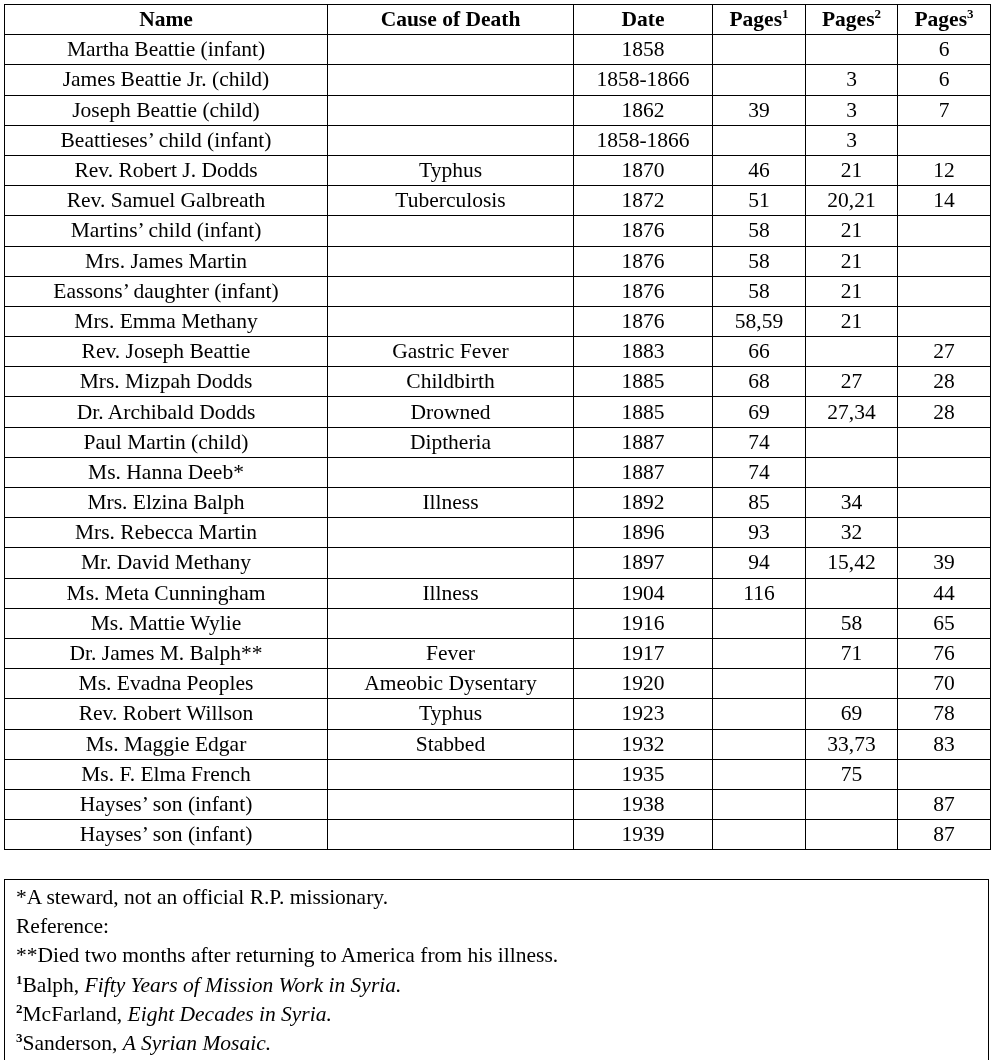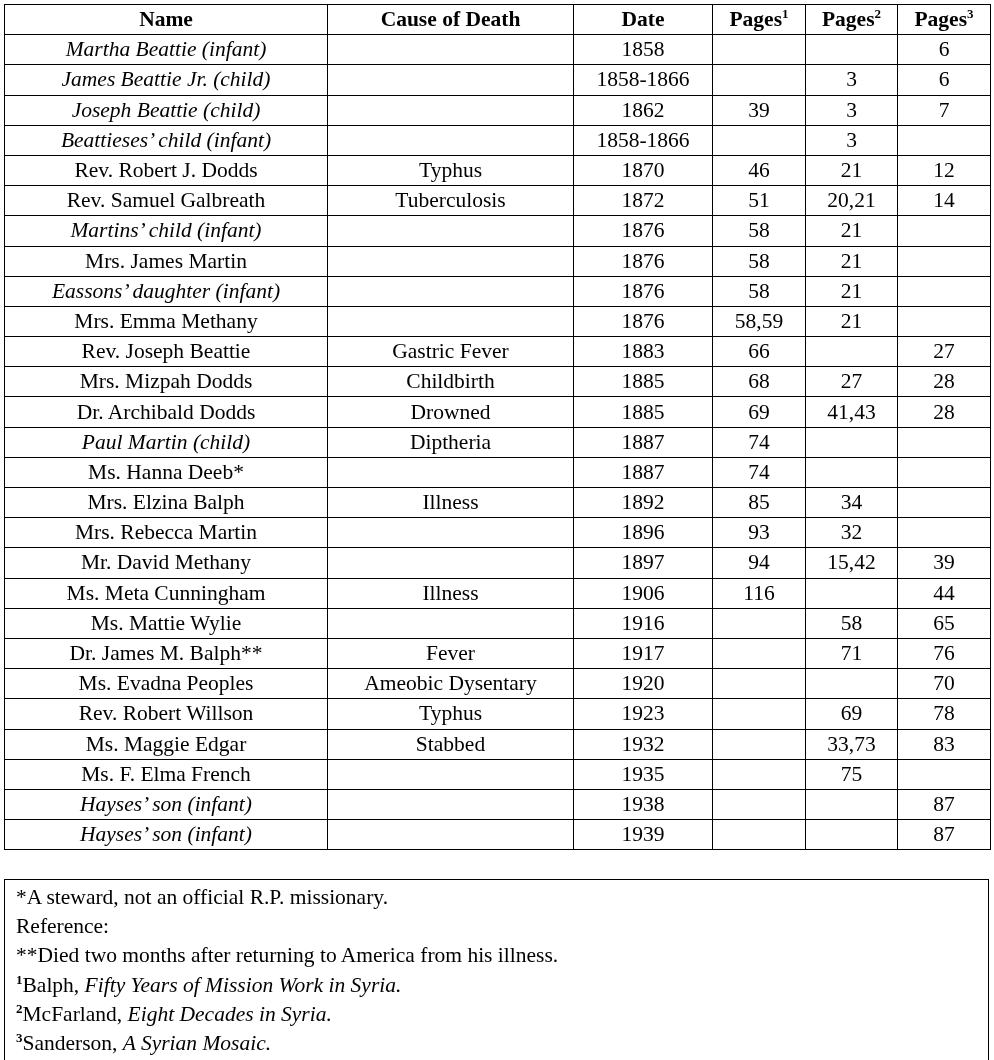--- a/index.html
+++ b/index.html
@@ -6,21 +6,21 @@
   body { width: 994px; height: 1060px; position: relative; overflow: hidden;
          font-family: "Liberation Serif", "DejaVu Serif", serif; color: #000; }
   table.deaths { position: absolute; left: 4px; top: 4px; width: 986px;
          border-collapse: collapse; table-layout: fixed; font-size: 21.5px; }
   table.deaths td, table.deaths th { border: 1px solid #000; padding: 0; height: 29.2px;
          text-align: center; vertical-align: middle; white-space: nowrap; line-height: 29px; }
   table.deaths th { font-weight: bold; font-size: 21.5px; }
   col.c-name { width: 323px; } col.c-cause { width: 246px; } col.c-date { width: 139px; }
   col.c-p1 { width: 93px; } col.c-p2 { width: 92px; } col.c-p3 { width: 93px; }
   sup { font-size: 13px; line-height: 0; vertical-align: 8px; }
-  .italic { font-style: italic; }
+  .italic { }
   .footnotes { position: absolute; left: 4px; top: 879px; width: 985px; height: 208px;
          border: 1px solid #000; box-sizing: border-box; padding: 3px 0 0 11px;
          font-size: 21.5px; line-height: 29.2px; }
   .footnotes div { white-space: nowrap; }
   .footnotes sup { font-size: 13px; font-weight: bold; vertical-align: 8px; }
   em { }
 </style>
 </head>
 <body>
 
@@ -138,21 +138,21 @@
         <td>1885</td>
         <td>68</td>
         <td>27</td>
         <td>28</td>
       </tr>
       <tr>
         <td>Dr. Archibald Dodds</td>
         <td>Drowned</td>
         <td>1885</td>
         <td>69</td>
-        <td>41,43</td>
+        <td>27,34</td>
         <td>28</td>
       </tr>
       <tr>
         <td class="italic">Paul Martin (child)</td>
         <td>Diptheria</td>
         <td>1887</td>
         <td>74</td>
         <td></td>
         <td></td>
       </tr>
@@ -184,21 +184,21 @@
         <td>Mr. David Methany</td>
         <td></td>
         <td>1897</td>
         <td>94</td>
         <td>15,42</td>
         <td>39</td>
       </tr>
       <tr>
         <td>Ms. Meta Cunningham</td>
         <td>Illness</td>
-        <td>1906</td>
+        <td>1904</td>
         <td>116</td>
         <td></td>
         <td>44</td>
       </tr>
       <tr>
         <td>Ms. Mattie Wylie</td>
         <td></td>
         <td>1916</td>
         <td></td>
         <td>58</td>

